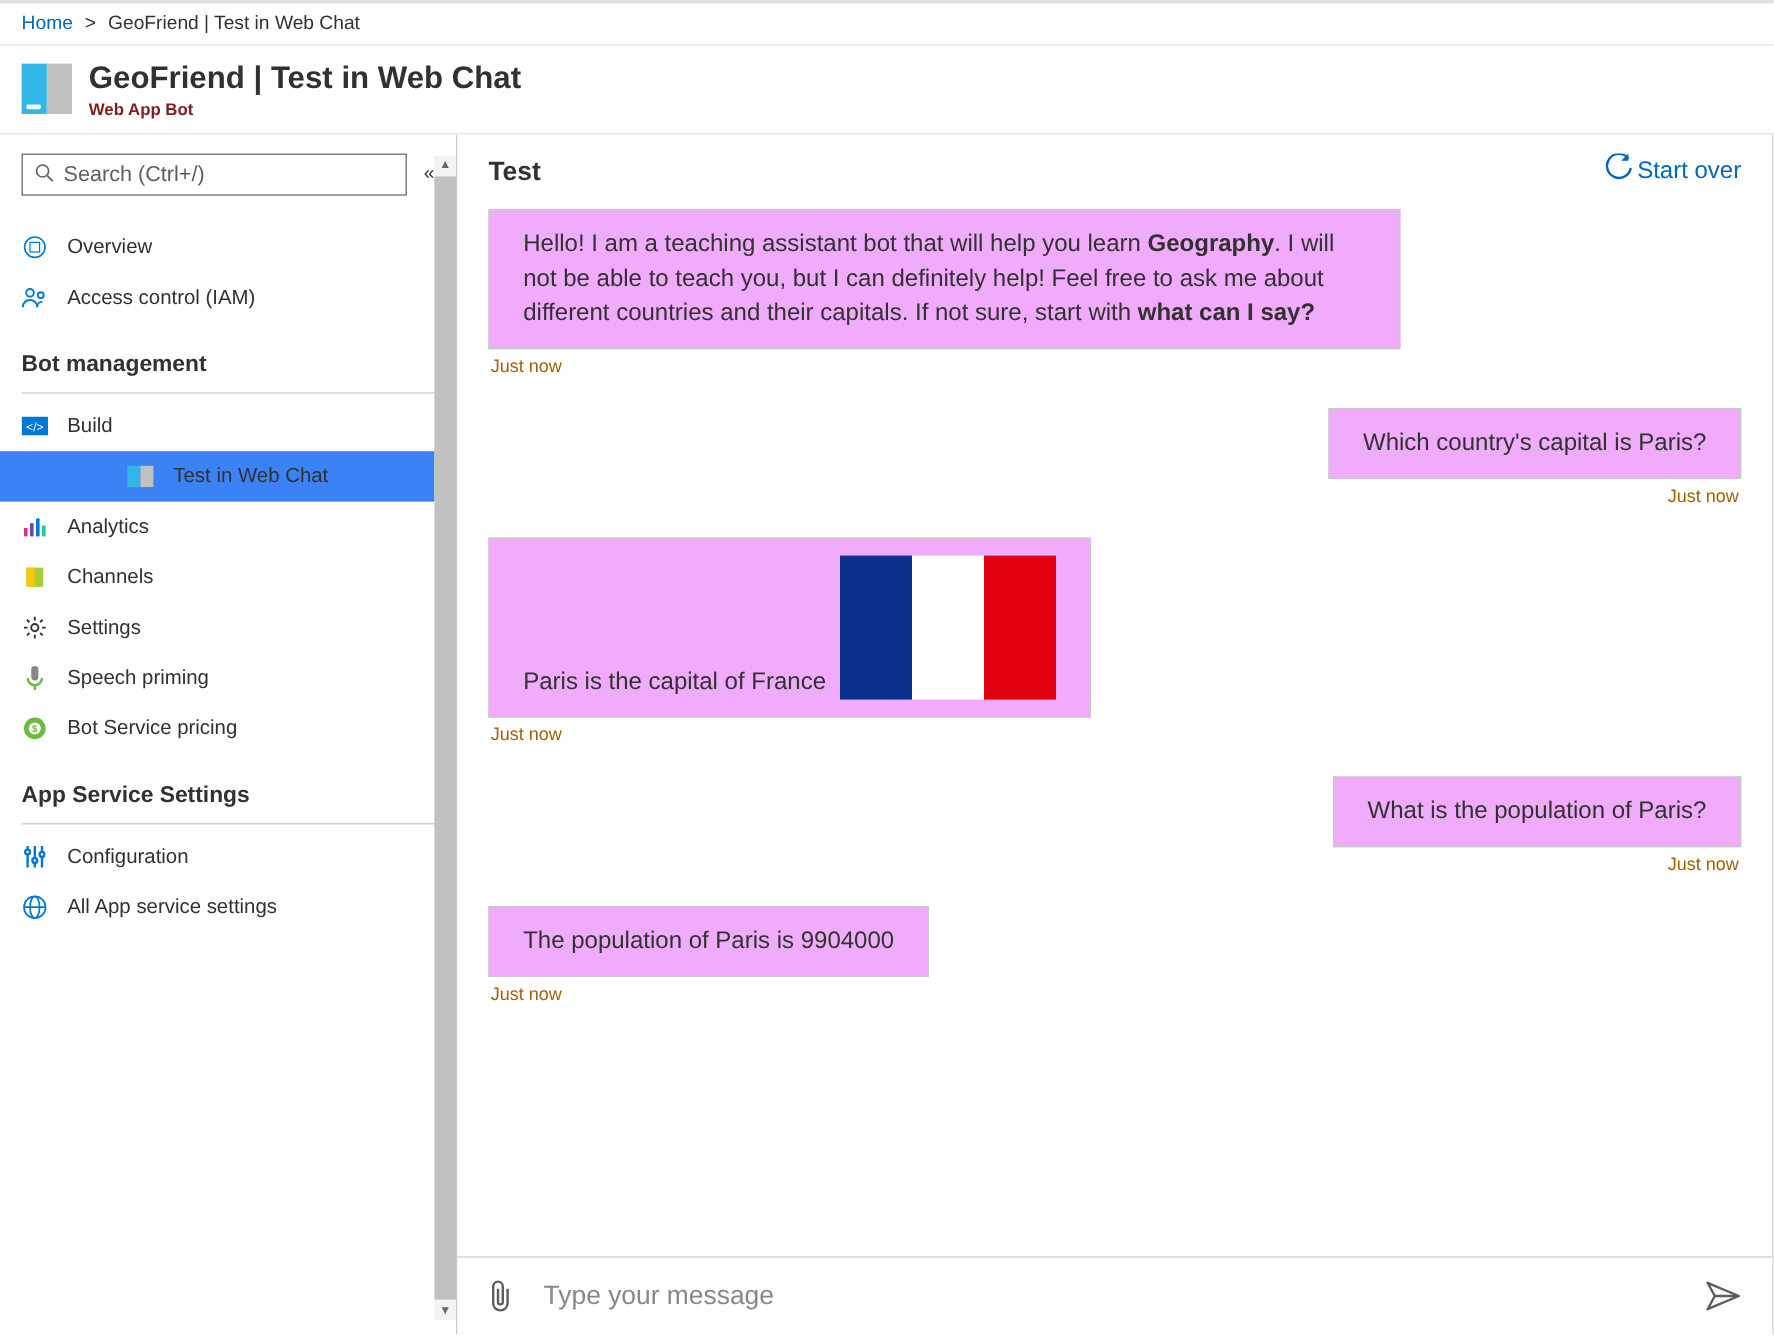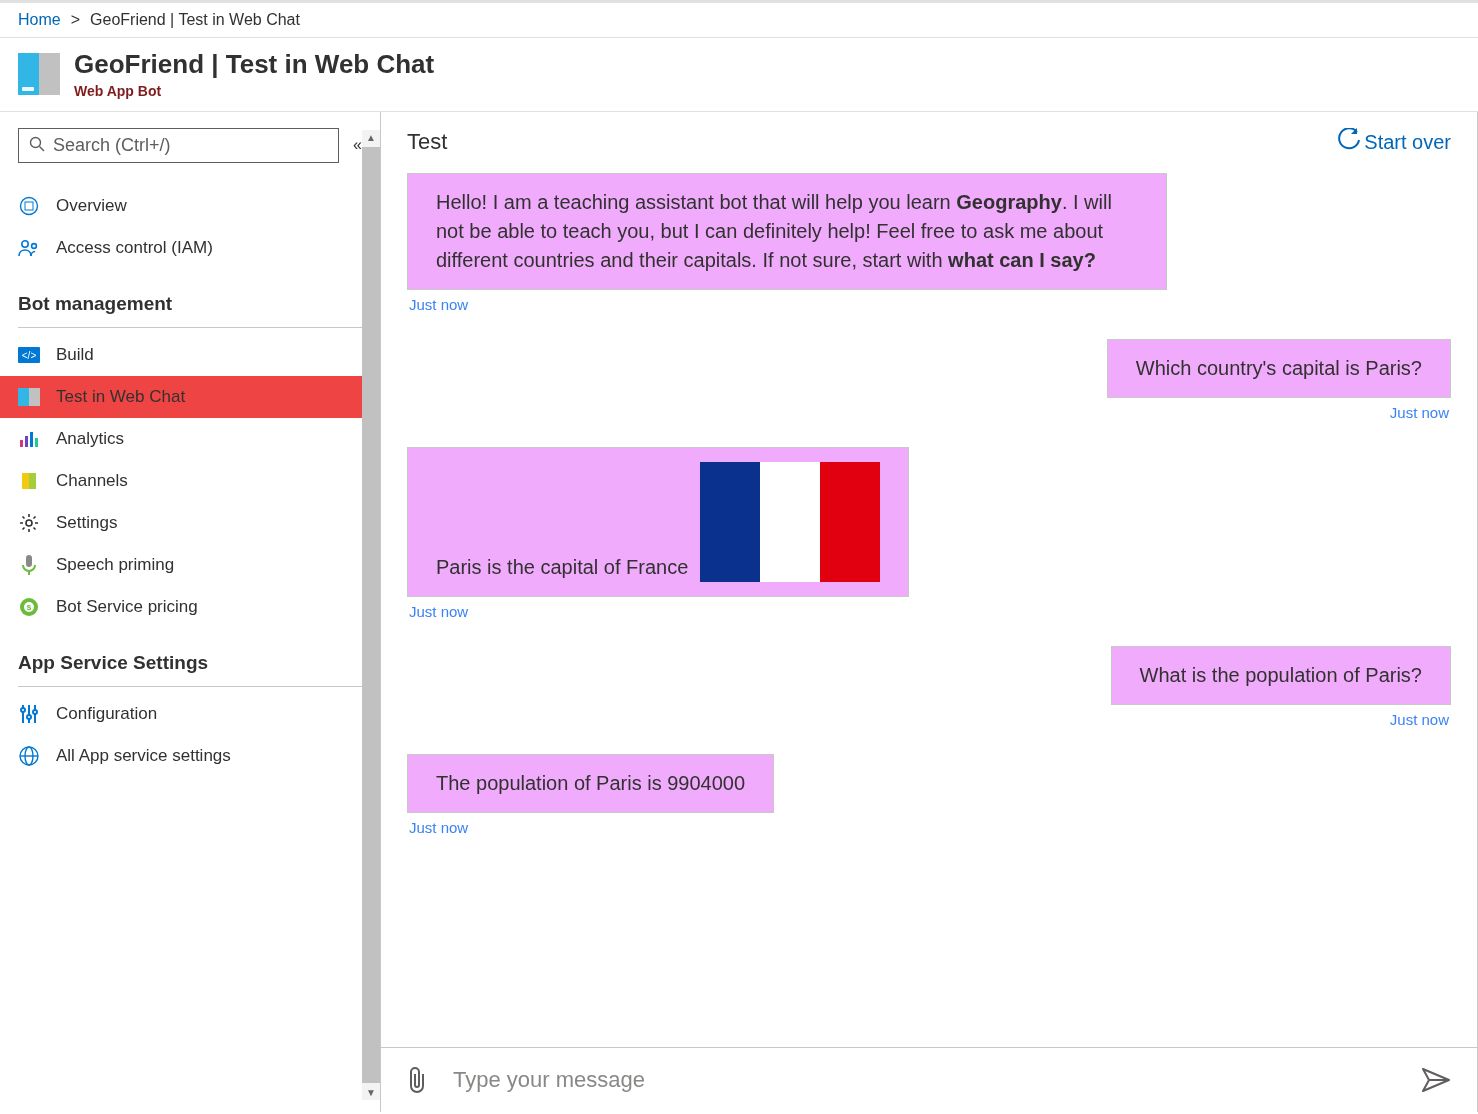--- a/index.html
+++ b/index.html
@@ -59,21 +59,21 @@
     }
     .search-box input::placeholder { color: #605e5c; }
     .collapse-btn { font-size: 16px; color:#323130; cursor:pointer; user-select:none; }
     .side-list { margin-top: 22px; }
     .side-item {
       display: flex; align-items: center;
       padding: 10px 18px;
       font-size: 17px;
       cursor: pointer;
     }
-    .side-item.selected { background: #ef4444; }
+    .side-item.selected { background: #3b82f6; justify-content: center; }
     .side-item .icon {
       width: 22px; height: 22px; flex:0 0 22px;
       margin-right: 16px;
       display:flex; align-items:center; justify-content:center;
     }
     .side-group {
       padding: 24px 18px 6px 18px;
       font-size: 19px; font-weight: 600;
     }
     .side-divider {
@@ -93,37 +93,37 @@
       flex:1;
       border-left: 1px solid #c8c8c8;
       border-right: 1px solid #c8c8c8;
       display:flex; flex-direction:column;
       min-height: 1000px;
     }
     .chat-toolbar {
       display:flex; align-items:center; justify-content:space-between;
       padding: 16px 26px;
     }
-    .chat-toolbar .title { font-size: 22px; font-weight:400; }
+    .chat-toolbar .title { font-size: 22px; font-weight:700; }
     .chat-toolbar .actions { display:flex; align-items:center; gap:3px; color:#0067b8; font-size:20px; cursor:pointer;}
     .chat-area { flex:1; padding: 0 26px; overflow:hidden; }
     .bubble {
       border: 1px solid #c8c8c8;
       background:#f0abfc;
       font-size: 20px;
       line-height: 1.45;
       padding: 14px 28px;
       display:inline-block;
       max-width: 760px;
     }
     .row { margin-bottom: 6px; }
     .row.bot { text-align:left; }
     .row.user { text-align:right; }
     .row.user .bubble { text-align:left; }
-    .timestamp { font-size: 15px; color:#3b82f6; margin: 6px 2px 26px 2px;}
+    .timestamp { font-size: 15px; color:#a16207; margin: 6px 2px 26px 2px;}
     .row.user .timestamp { text-align:right; }
     .flag {
       display:inline-flex; vertical-align: bottom;
       width: 180px; height: 120px; margin-left: 6px;
     }
     .flag div { flex:1; }
     .flag .blue { background:#0b318f; }
     .flag .white { background:#ffffff; }
     .flag .red { background:#e1000f; }
     

